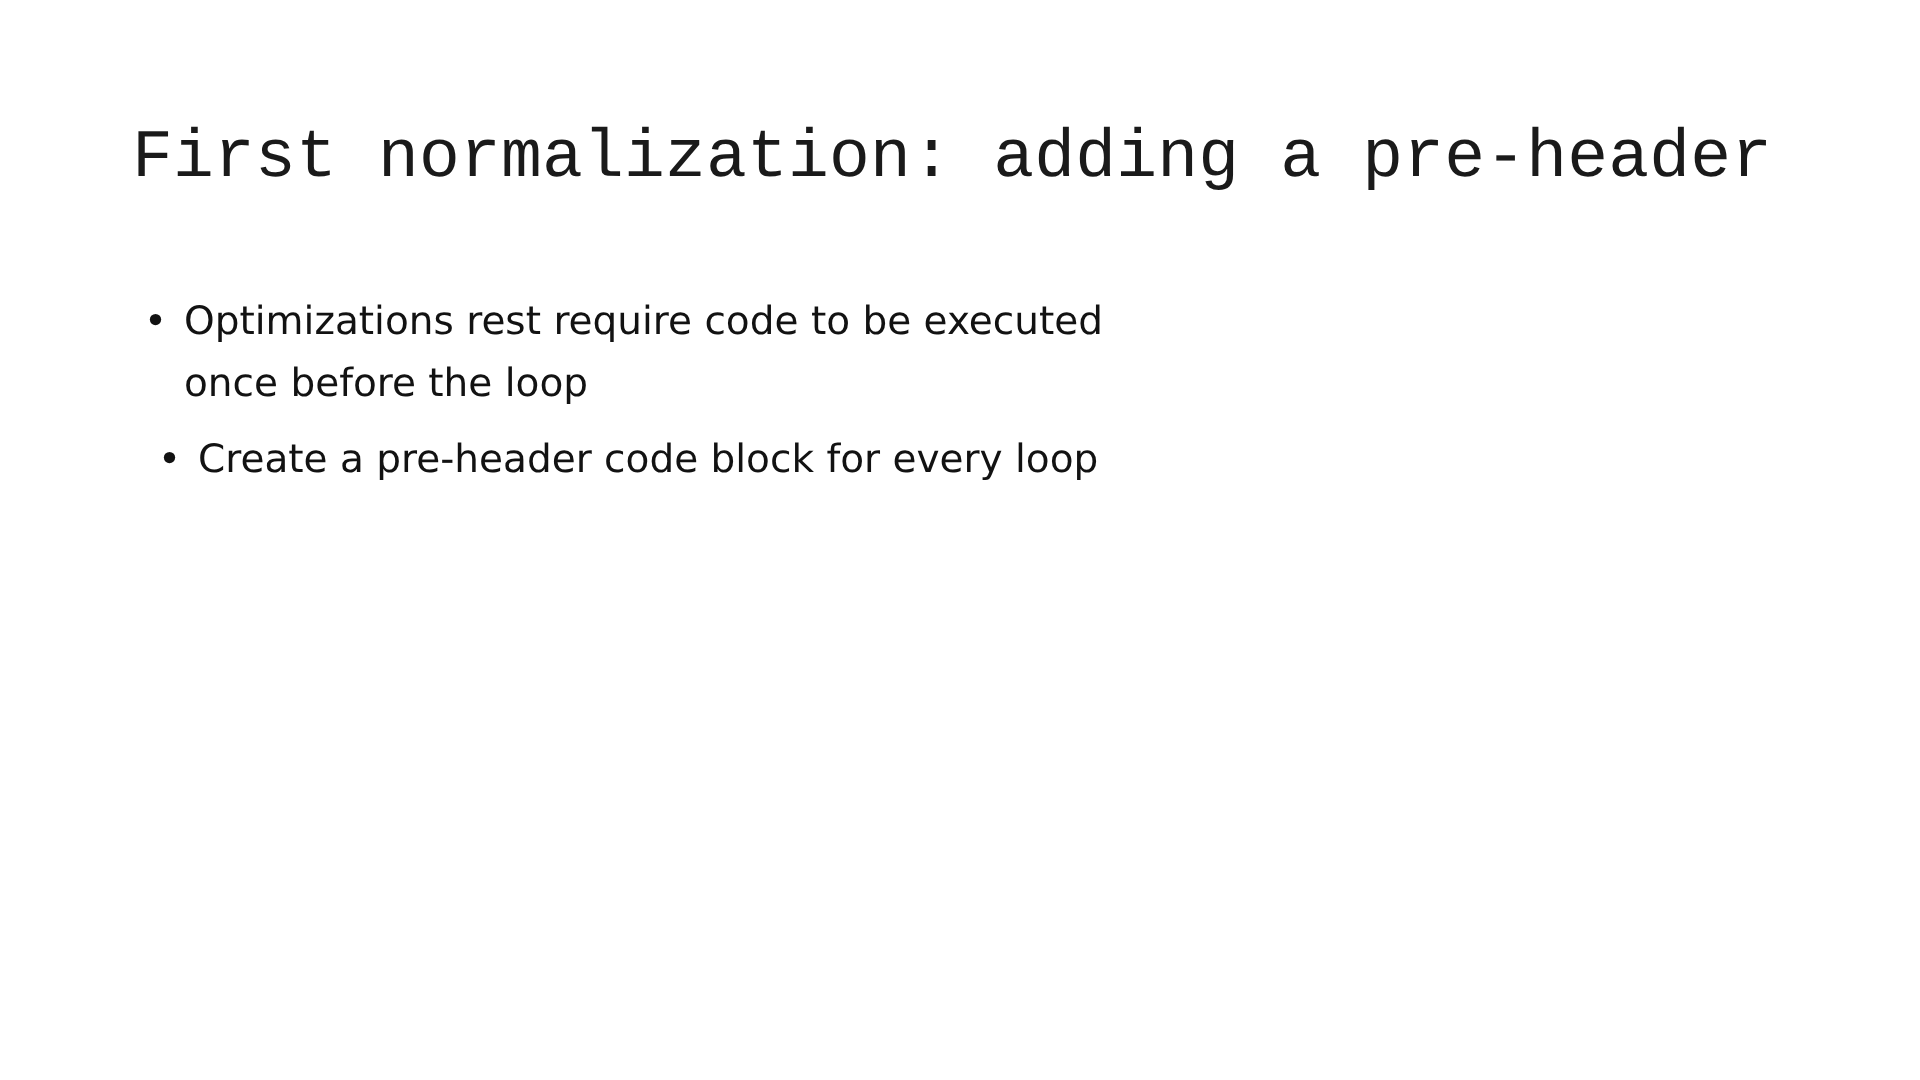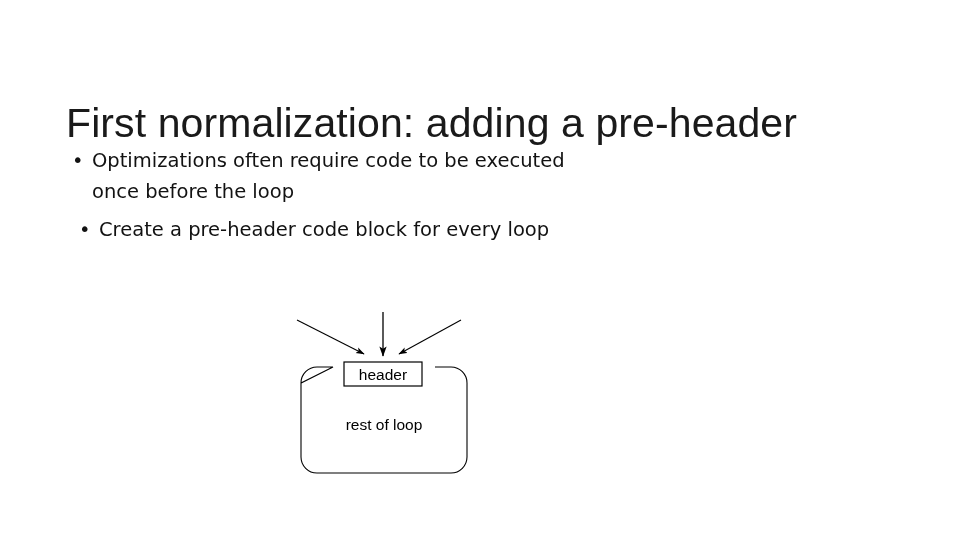--- a/index.html
+++ b/index.html
@@ -24,28 +24,27 @@
     height: 540px;
     background: #ffffff;
   }
 
   
   #slide-title {
     position: absolute;
     left: 66px;
     top: 58px;
     width: 830px;
-    font-family: Liberation Sans, sans-serif;
-    font-size: 41px;
+    font-family: Liberation Mono, monospace;
+    font-size: 34px;
     font-weight: 400;
     line-height: 44px;
     letter-spacing: 0.1px;
     color: #1a1a1a;
     white-space: nowrap;
-    margin-top: 43px;
   }
 
   
   #body-list {
     position: absolute;
     left: 72px;
     top: 146px;
     width: 650px;
   }
 
@@ -106,60 +105,25 @@
 <body>
 
 <div id="slide">
 
   <div id="slide-title">First normalization: adding a pre-header</div>
 
   <div id="body-list">
 
     <div class="bullet-row b1">
       <span class="bullet-glyph">•</span>
-      <span class="bullet-text">Optimizations often require code to be executed
+      <span class="bullet-text">Optimizations rest require code to be executed
 once before the loop</span>
     </div>
 
     <div class="bullet-row b2">
       <span class="bullet-glyph">•</span>
       <span class="bullet-text">Create a pre-header code block for every loop</span>
     </div>
 
   </div>
 
-  <div id="loop-diagram">
-    <svg width="210" height="190" viewBox="0 0 210 190" xmlns="http://www.w3.org/2000/svg">
-
-      <defs>
-        <marker id="arrowhead" markerWidth="9" markerHeight="9" refX="7.4" refY="3.1" orient="auto" markerUnits="strokeWidth">
-          <path d="M0,0.3 L8,3.1 L0,5.9 L1.9,3.1 Z" fill="#000000"></path>
-        </marker>
-      </defs>
-
-      <path d="M 21,83
-               L 21,157
-               A 16,16 0 0 0 37,173
-               L 171,173
-               A 16,16 0 0 0 187,157
-               L 187,83
-               A 16,16 0 0 0 171,67
-               L 155,67
-               M 53,67
-               L 37,67
-               A 16,16 0 0 0 21,83 Z" fill="none" stroke="#000000" stroke-width="1.1"></path>
-
-      <rect x="64" y="62" width="78" height="24" fill="#ffffff" stroke="#000000" stroke-width="1.2"></rect>
-
-      <line x1="17" y1="20" x2="84" y2="54" stroke="#000000" stroke-width="1.1" marker-end="url(#arrowhead)"></line>
-
-      <line x1="103" y1="12" x2="103" y2="56" stroke="#000000" stroke-width="1.3" marker-end="url(#arrowhead)"></line>
-
-      <line x1="181" y1="20" x2="119" y2="54" stroke="#000000" stroke-width="1.1" marker-end="url(#arrowhead)"></line>
-
-      <text class="dg-label header-label" x="103" y="80" text-anchor="middle">header</text>
-
-      <text class="dg-label body-label" x="104" y="130" text-anchor="middle">rest of loop</text>
-
-    </svg>
-  </div>
 
 </div>
 
 </body></html>

